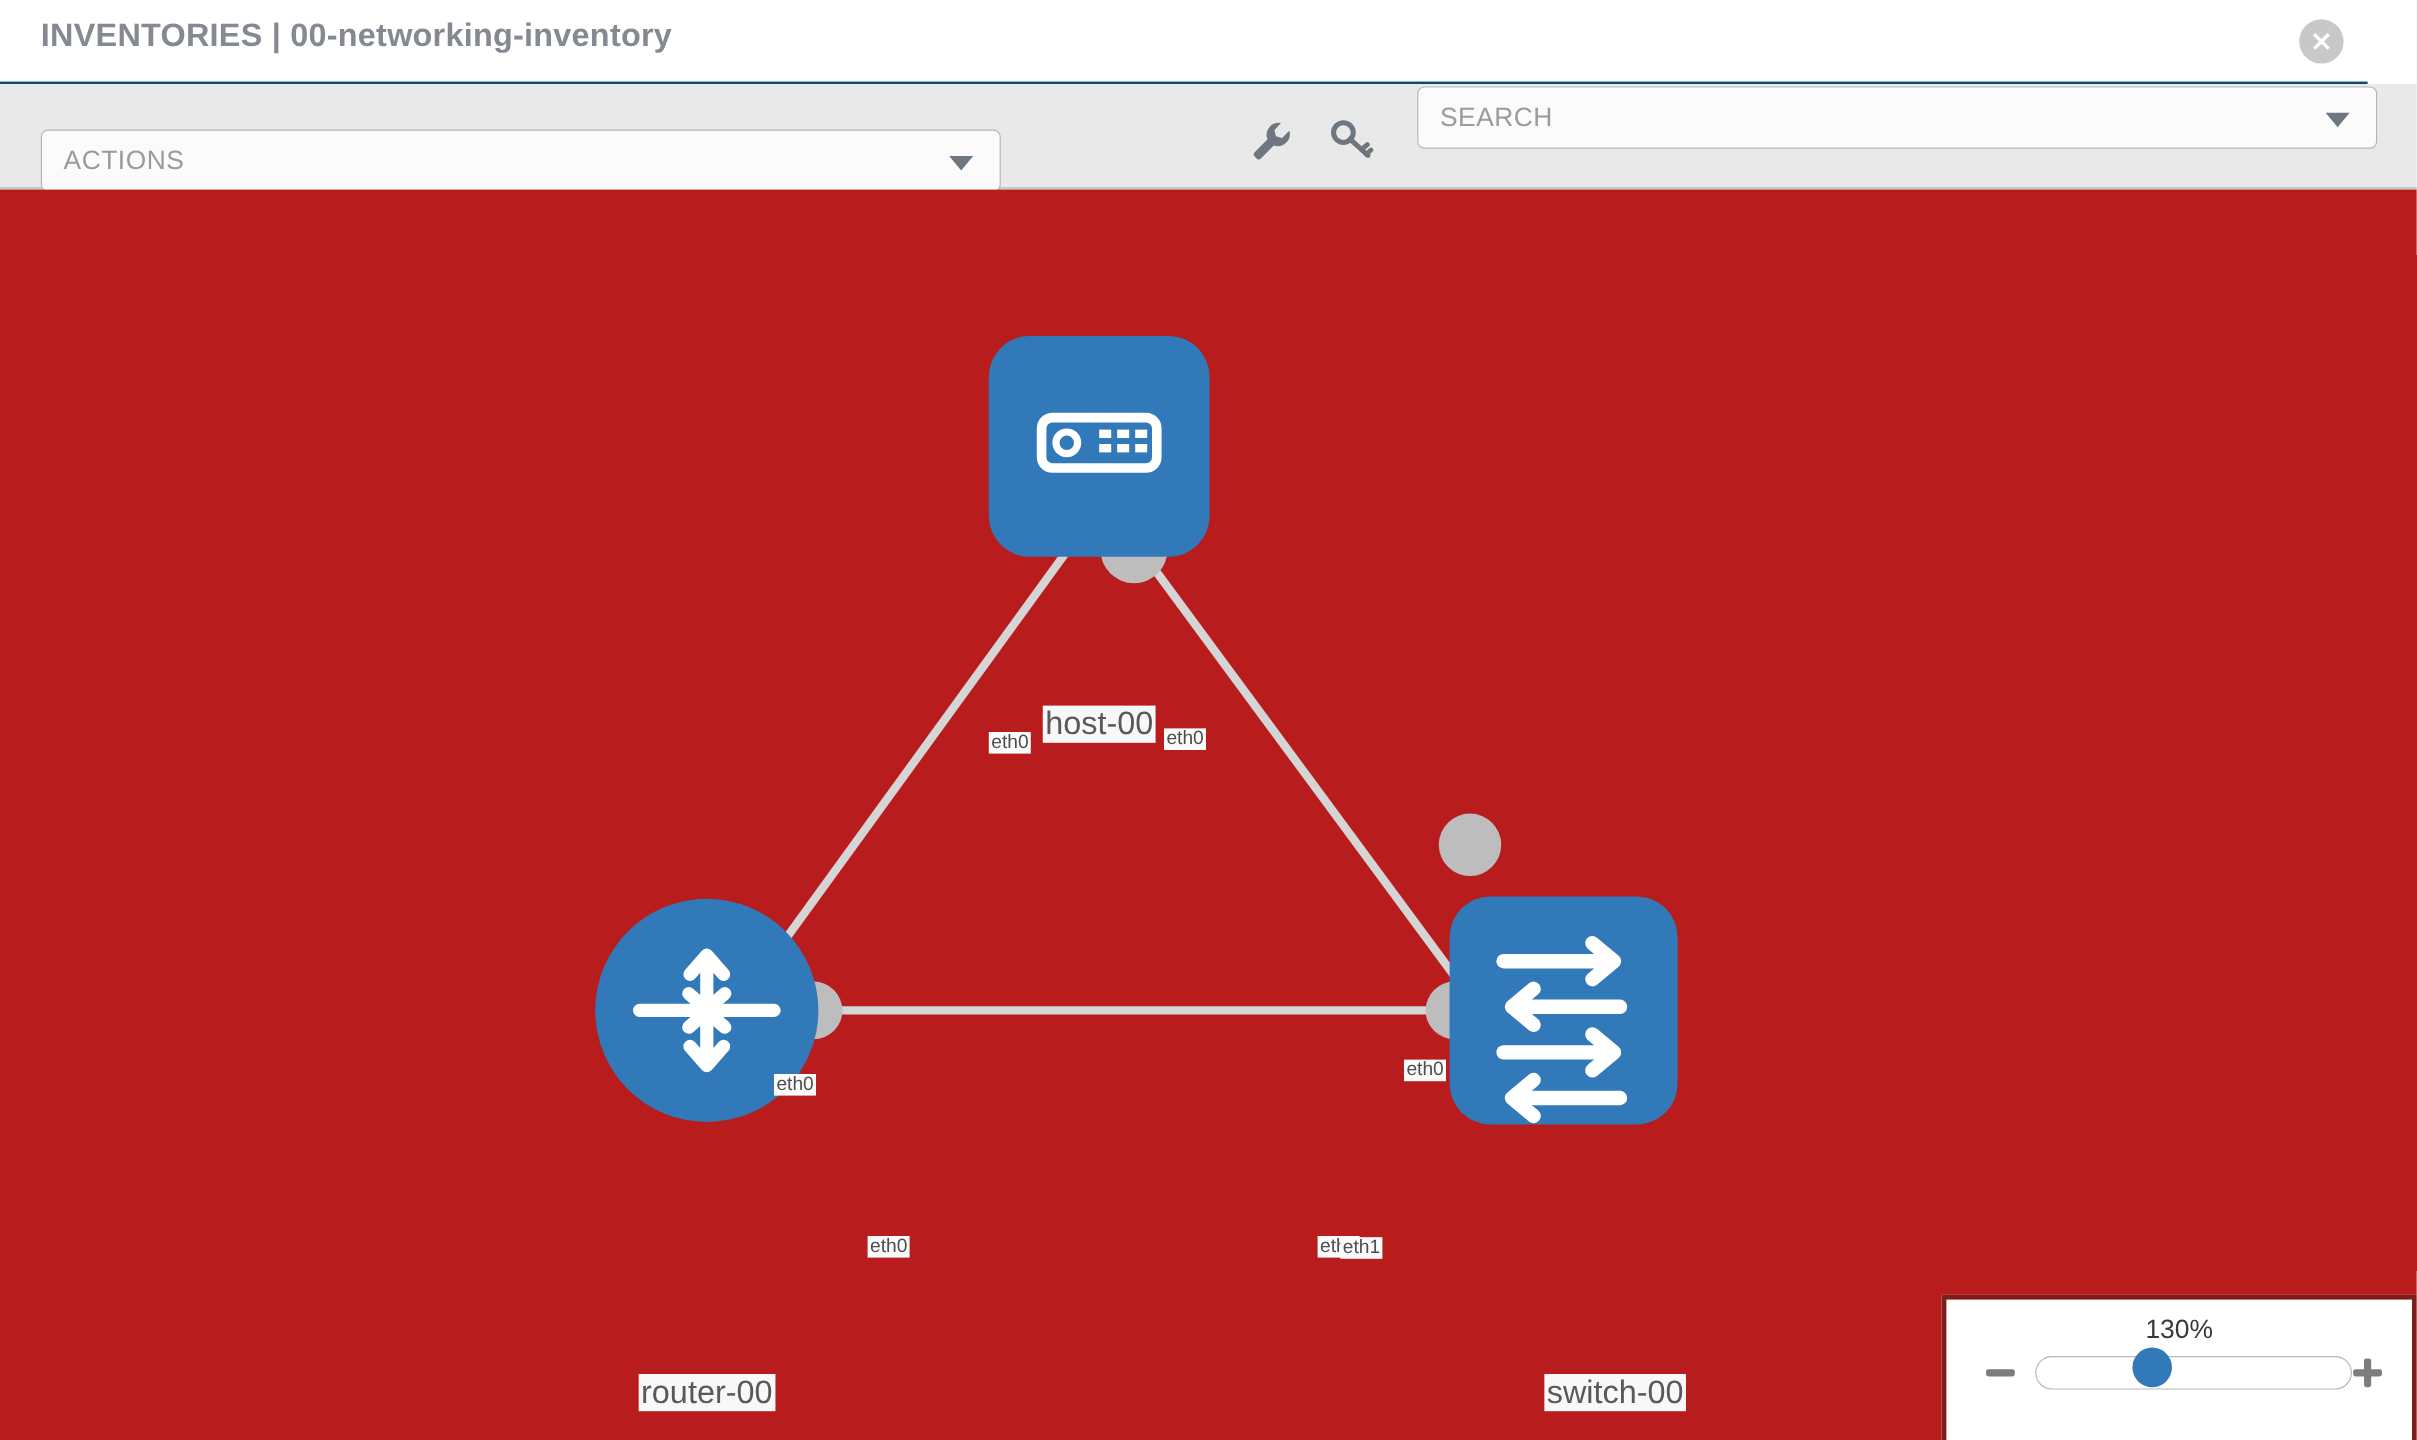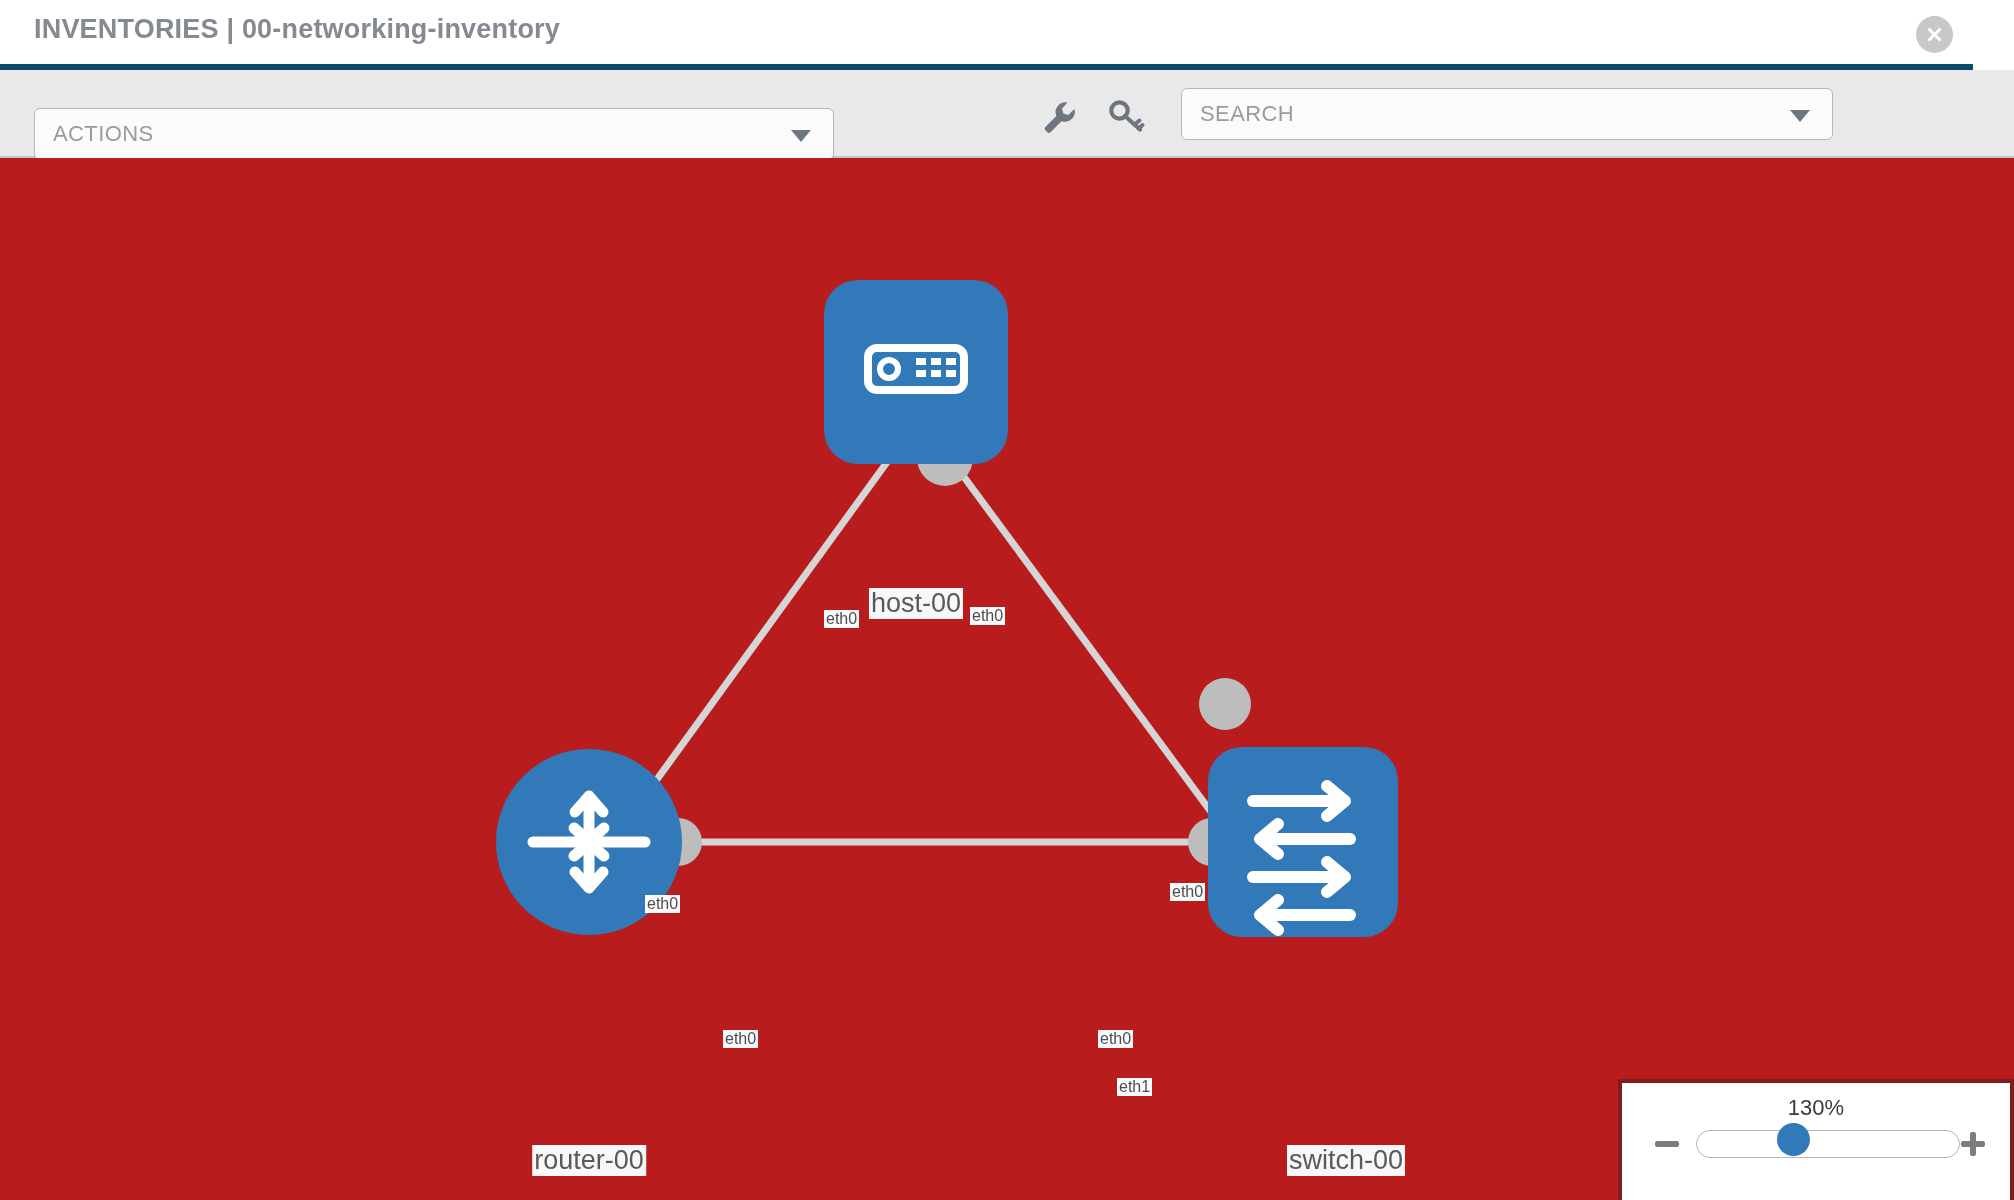--- a/index.html
+++ b/index.html
@@ -9,21 +9,21 @@
     font-family: "Liberation Sans", sans-serif;
     overflow: hidden;
   }
   #app { position: relative; width: 2014px; height: 1200px; }
 
   
   .header {
     position: absolute; top: 0; left: 0;
     width: 1973px; height: 70px;
     background: #ffffff;
-    border-bottom: 6px solid #0c4a6e;
+    border-bottom: 2px solid #0c4a6e;
   }
   .header-title {
     position: absolute; left: 34px; top: 14px;
     font-size: 27px; font-weight: bold;
     color: #848992; letter-spacing: .2px;
     white-space: nowrap;
   }
   .close-btn {
     position: absolute; right: 20px; top: 16px;
     width: 37px; height: 37px; border-radius: 50%;
@@ -59,22 +59,22 @@
     border-top: 12px solid #6e7680;
   }
   .tool-icon {
     position: absolute; top: 24px;
     width: 44px; height: 44px; cursor: pointer;
   }
   .tool-icon.wrench { left: 1036px; }
   .tool-icon.key    { left: 1104px; }
 
   .search-select {
-    position: absolute; left: 1181px; top: 18px;
-    width: 652px; height: 52px;
+    position: absolute; left: 1181px; top: 2px;
+    width: 800px; height: 52px;
     background: #fbfbfb;
     border: 1px solid #b7b7b7;
     border-radius: 6px;
     cursor: text;
   }
   .search-select .sel-label {
     position: absolute; left: 18px; top: 12px;
     font-size: 22px; color: #9b9b9b; letter-spacing: .4px;
   }
 
@@ -249,21 +249,21 @@
     <div class="node-label" style="left:916px; top:430px;">host-00</div>
     <div class="node-label" style="left:589px; top:987px;">router-00</div>
     <div class="node-label" style="left:1346px; top:987px;">switch-00</div>
 
     <div class="if-label" style="left:824px; top:452px;">eth0</div>
     <div class="if-label" style="left:970px; top:449px;">eth0</div>
     <div class="if-label" style="left:645px; top:737px;">eth0</div>
     <div class="if-label" style="left:1170px; top:725px;">eth0</div>
     <div class="if-label" style="left:723px; top:872px;">eth0</div>
     <div class="if-label" style="left:1098px; top:872px; z-index:1;">eth0</div>
-    <div class="if-label" style="left:1117px; top:920px; z-index:2;">eth1</div>
+    <div class="if-label" style="left:1117px; top:873px; z-index:2;">eth1</div>
 
     <div class="zoom-panel">
       <div class="zoom-value">130%</div>
 
       <div class="zoom-minus">
         <svg width="30" height="30" viewBox="0 0 30 30">
           <rect x="3" y="12" width="24" height="6" rx="2" fill="#7d7d7d"></rect>
         </svg>
       </div>
 

